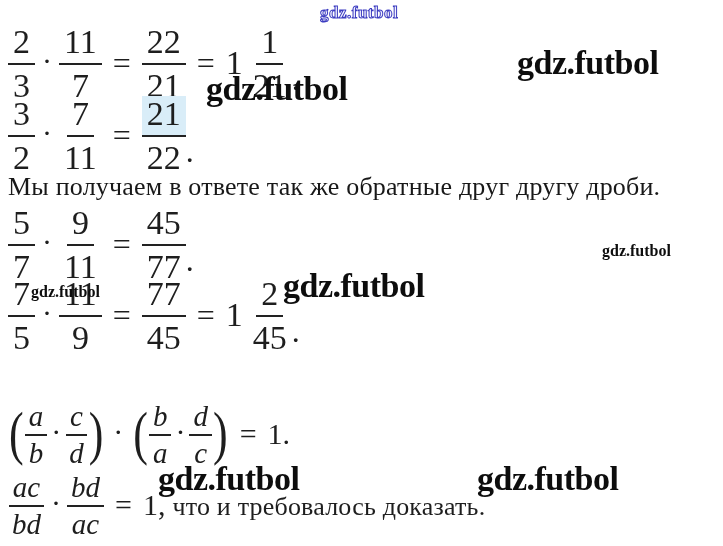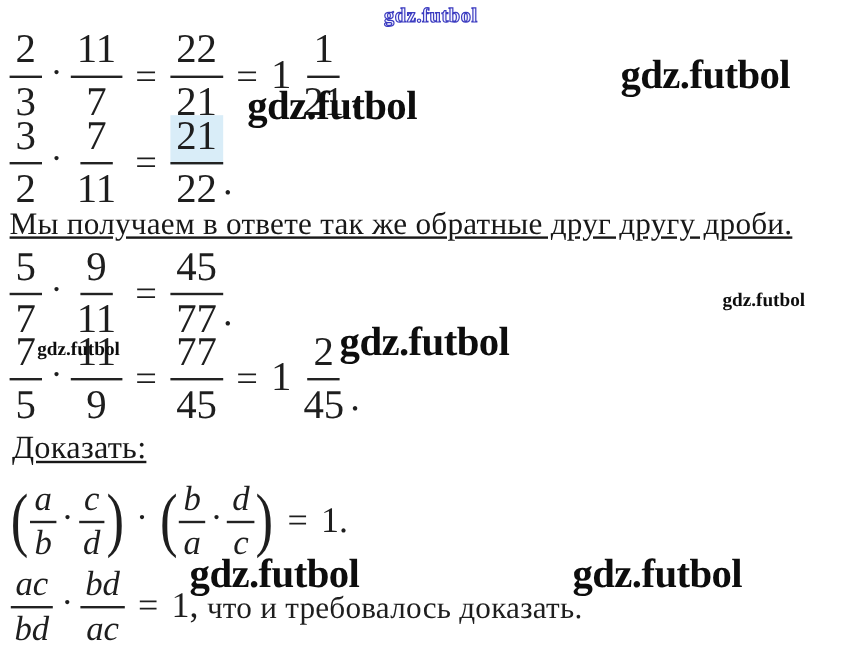--- a/index.html
+++ b/index.html
@@ -52,21 +52,20 @@
   .result { font-size: 30px; }
   .tail { font-size: 26px; margin-left: 7px; transform: translateY(2px); letter-spacing: 0.2px; }
 
   
   .textline {
     position: absolute;
     font-size: 26px;
     letter-spacing: 0.2px;
     color: #181818;
     white-space: nowrap;
-    text-decoration: underline;
   }
 
   
   .wm {
     position: absolute;
     font-family: Liberation Serif, serif;
     font-weight: 600;
     color: #0d0d0d;
     white-space: nowrap;
     z-index: 5;
@@ -165,21 +164,20 @@
     </span>
     <span class="rel">=</span>
     <span class="whole">1</span>
     <span class="frac">
       <span class="num">2</span>
       <span class="den">45</span>
     </span>
     <span class="period">.</span>
   </div>
 
-  <div class="textline" style="left:10px; top:358px; font-size:27px;">Доказать:</div>
 
   <div class="eq" style="left:8px; top:400px; height:68px;">
     <span class="paren">(</span>
     <span class="frac vfrac">
       <span class="num">a</span>
       <span class="den">b</span>
     </span>
     <span class="op" style="margin:0 4px;">·</span>
     <span class="frac vfrac">
       <span class="num">c</span>

